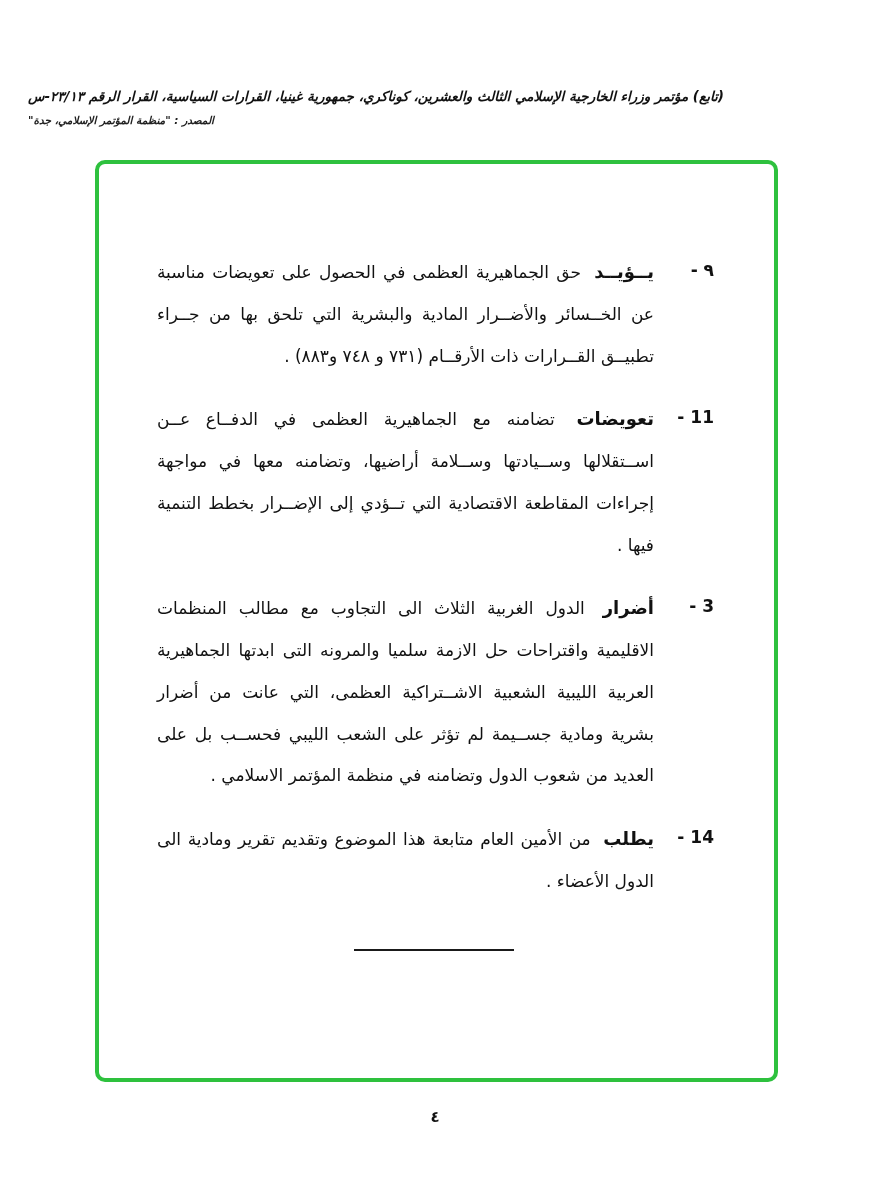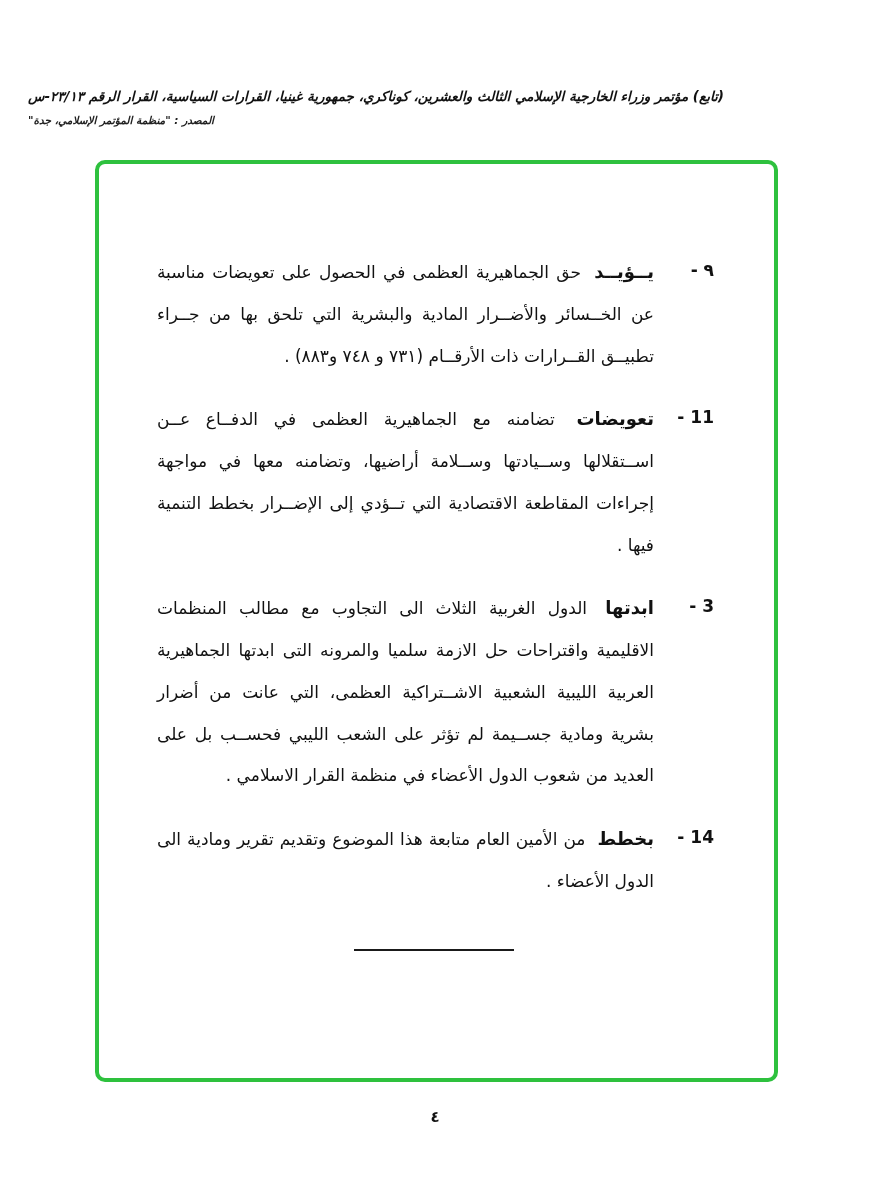--- a/index.html
+++ b/index.html
@@ -101,27 +101,27 @@
       </div>
 
       <div class="item">
         <span class="num">11 -</span>
         <span class="kw">تعويضات</span>
         <span class="txt">تضامنه مع الجماهيرية العظمى في الدفــاع عــن اســتقلالها وســيادتها وســلامة أراضيها، وتضامنه معها في مواجهة إجراءات المقاطعة الاقتصادية التي تــؤدي إلى الإضــرار بخطط التنمية فيها .</span>
       </div>
 
       <div class="item">
         <span class="num">3 -</span>
-        <span class="kw">ابدتها</span>
-        <span class="txt">الدول الغربية الثلاث الى التجاوب مع مطالب المنظمات الاقليمية واقتراحات حل الازمة سلميا والمرونه التى ابدتها الجماهيرية العربية الليبية الشعبية الاشــتراكية العظمى، التي عانت من أضرار بشرية ومادية جســيمة لم تؤثر على الشعب الليبي فحســب بل على العديد من شعوب الدول الأعضاء في منظمة القرار الاسلامي .</span>
+        <span class="kw">أضرار</span>
+        <span class="txt">الدول الغربية الثلاث الى التجاوب مع مطالب المنظمات الاقليمية واقتراحات حل الازمة سلميا والمرونه التى ابدتها الجماهيرية العربية الليبية الشعبية الاشــتراكية العظمى، التي عانت من أضرار بشرية ومادية جســيمة لم تؤثر على الشعب الليبي فحســب بل على العديد من شعوب الدول وتضامنه في منظمة المؤتمر الاسلامي .</span>
       </div>
 
       <div class="item">
         <span class="num">14 -</span>
-        <span class="kw">بخطط</span>
+        <span class="kw">يطلب</span>
         <span class="txt">من الأمين العام متابعة هذا الموضوع وتقديم تقرير ومادية الى الدول الأعضاء .</span>
       </div>
 
       <div class="separator"></div>
 
     </div>
   </div>
 
   <div class="page-number">٤</div>
 

